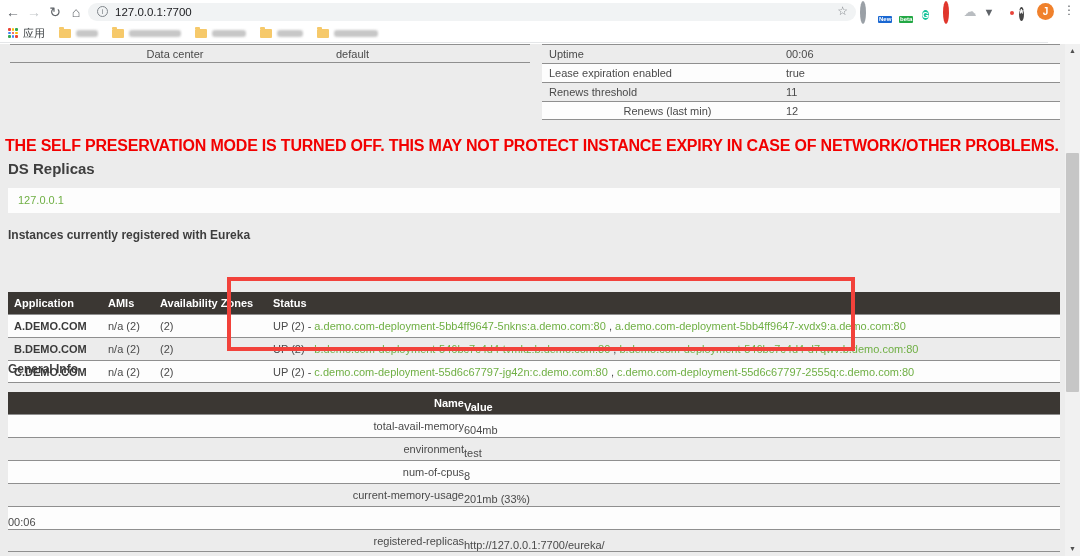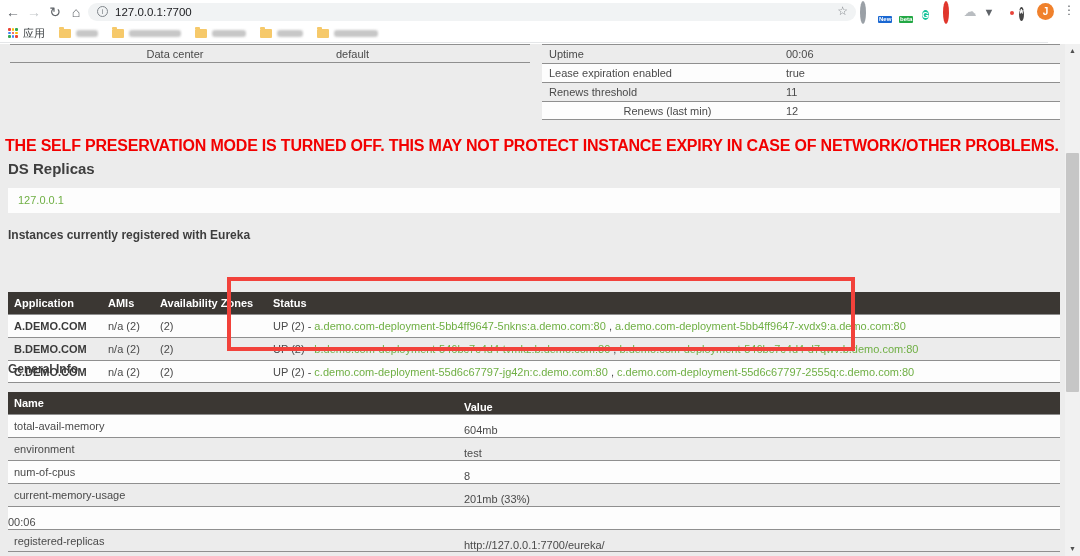--- a/index.html
+++ b/index.html
@@ -69,21 +69,21 @@
   .gtable { position:absolute; left:8px; right:5px; top:348px; }
   .thead { display:flex; height:22px; align-items:center; background:#3b3733; color:#fff; font-weight:bold; }
   .trow { display:flex; height:23px; align-items:center; border-top:1px solid #8f8f8f; }
   .trow:last-child { border-bottom:1px solid #8f8f8f; }
   .trow.white { background:#fdfdfd; }
   .col-app { width:100px; padding-left:6px; }
   .col-amis { width:52px; }
   .col-zones { width:113px; }
   .col-status { flex:1; white-space:nowrap; overflow:hidden; }
   .trow .col-app { font-weight:bold; color:#3a3a3a; }
-  .col-name { width:456px; padding-left:6px; }
+  .col-name { width:456px; padding-left:6px;text-align:right; }
   .col-value { flex:1;margin-top:8px; }
 
   .red-annotation { position:absolute; left:227px; top:233px; width:628px; height:74px;
                     border:4px solid #f2423b; pointer-events:none; }
 
   
   .scrollbar { position:absolute; right:0; top:44px; width:15px; height:512px; background:#f1f1f1; }
   .sb-arrow { position:absolute; left:0; width:15px; height:14px; color:#505050; font-size:7px;
               text-align:center; line-height:14px; cursor:pointer; }
   .sb-thumb { position:absolute; left:1px; width:13px; top:109px; height:239px; background:#c6c6c6;

